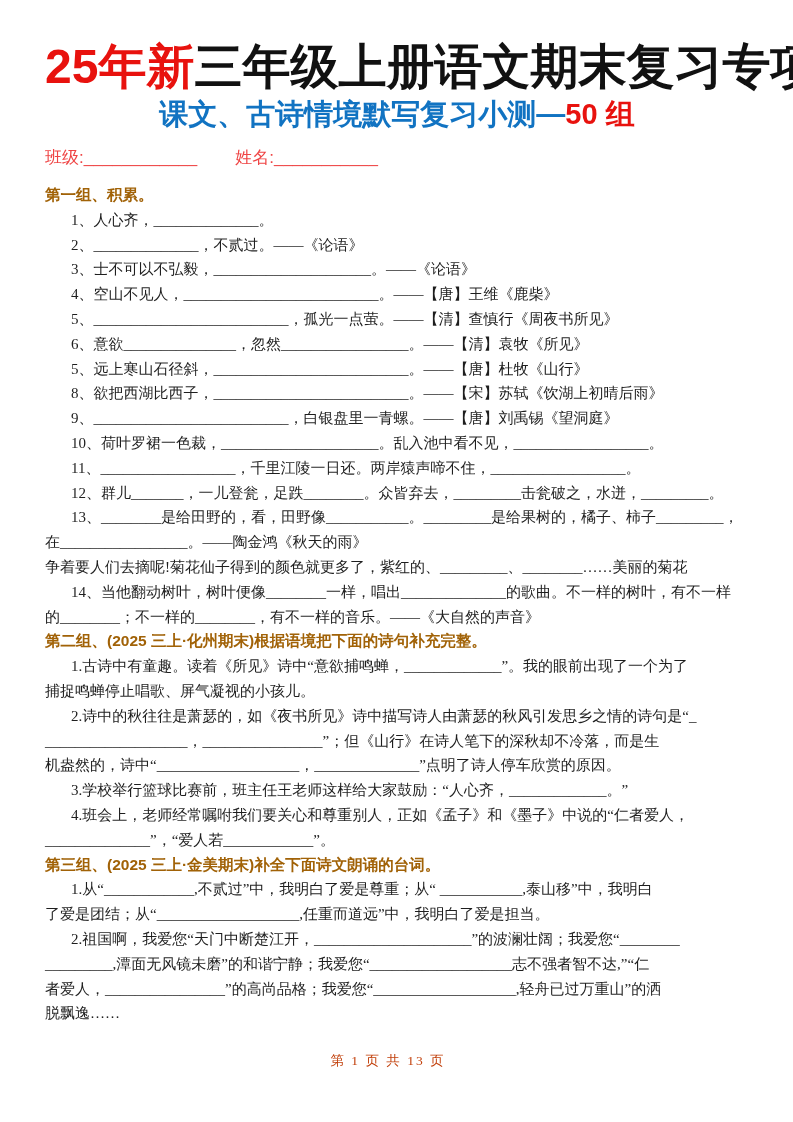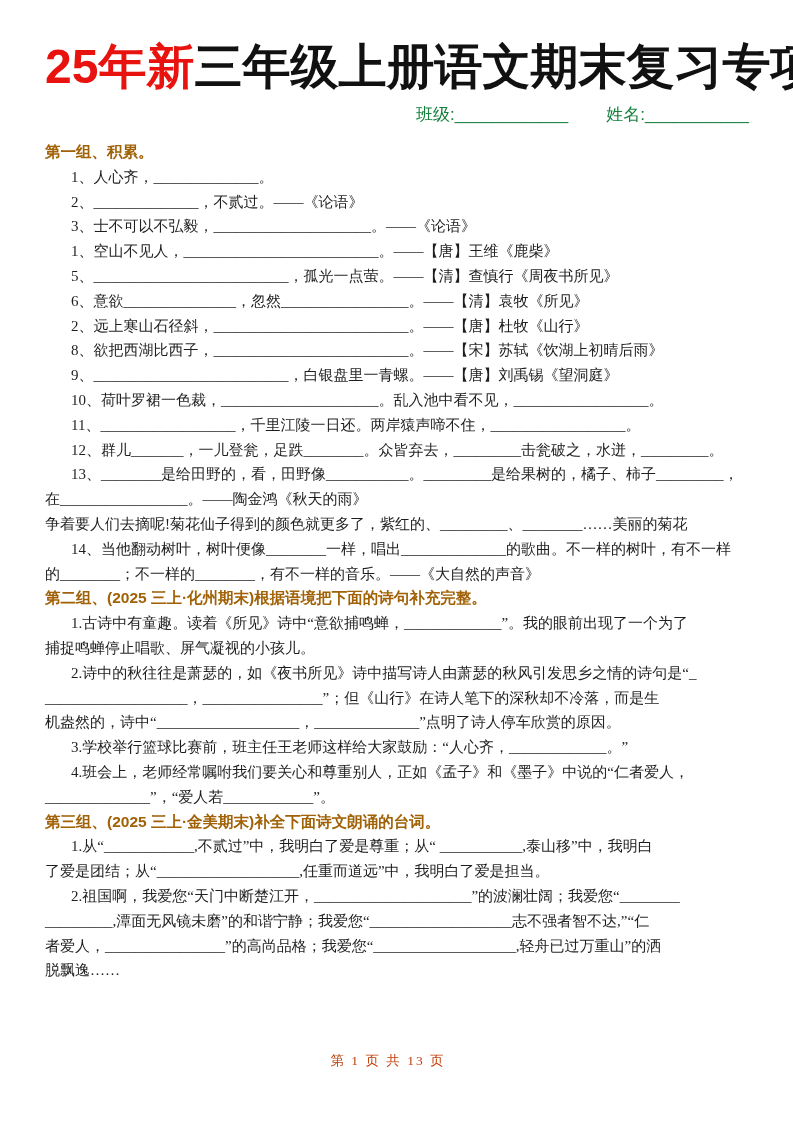--- a/index.html
+++ b/index.html
@@ -39,25 +39,25 @@
     font-weight:900;
     font-size:29px;
     line-height:33px;
     color:var(--blue);
     white-space:nowrap;
   }
   .doc-subtitle .red{color:var(--red);}
   
   .form-line{
     margin-top:18px;
-    text-align:right;
+    text-align:left;
     font-family:"Liberation Sans","DejaVu Sans",sans-serif;
     font-size:17px;
     line-height:17px;
-    color:#15803d;
+    color:#ef4444;
     white-space:nowrap;
   }
   .form-line .blank{letter-spacing:0;}
   .form-line .field-gap{display:inline-block;width:38px;}
   
   main{margin-top:17px;}
   .sec-h{
     margin:0;
     font-family:"Liberation Sans","DejaVu Sans",sans-serif;
     font-weight:700;
@@ -84,36 +84,37 @@
   }
 </style>
 </head>
 <body>
 
 <div class="page">
   <div class="inner">
 
     <h1 class="doc-title"><span class="red">25年新</span><span>三年级上册语文期末复习专项</span></h1>
 
+    <h2 class="doc-subtitle"><span>课文、古诗情境默写复习小测—</span><span class="red">50 组</span></h2>
 
     <div class="form-line">
       <span>班级:</span><span class="blank">____________</span><span class="field-gap"></span><span>姓名:</span><span class="blank">___________</span>
     </div>
 
     <main>
 
       <section>
         <h3 class="sec-h">第一组、积累。</h3>
         <p class="ln ind">1、人心齐，______________。</p>
         <p class="ln ind">2、______________，不贰过。——《论语》</p>
         <p class="ln ind">3、士不可以不弘毅，_____________________。——《论语》</p>
-        <p class="ln ind">1、空山不见人，__________________________。——【唐】王维《鹿柴》</p>
+        <p class="ln ind">4、空山不见人，__________________________。——【唐】王维《鹿柴》</p>
         <p class="ln ind">5、__________________________，孤光一点萤。——【清】查慎行《周夜书所见》</p>
         <p class="ln ind">6、意欲_______________，忽然_________________。——【清】袁牧《所见》</p>
-        <p class="ln ind">2、远上寒山石径斜，__________________________。——【唐】杜牧《山行》</p>
+        <p class="ln ind">5、远上寒山石径斜，__________________________。——【唐】杜牧《山行》</p>
         <p class="ln ind">8、欲把西湖比西子，__________________________。——【宋】苏轼《饮湖上初晴后雨》</p>
         <p class="ln ind">9、__________________________，白银盘里一青螺。——【唐】刘禹锡《望洞庭》</p>
         <p class="ln ind">10、荷叶罗裙一色裁，_____________________。乱入池中看不见，__________________。</p>
         <p class="ln ind">11、__________________，千里江陵一日还。两岸猿声啼不住，__________________。</p>
         <p class="ln ind">12、群儿_______，一儿登瓮，足跌________。众皆弃去，_________击瓮破之，水迸，_________。</p>
         <p class="ln ind">13、________是给田野的，看，田野像___________。_________是给果树的，橘子、柿子_________，</p>
         <p class="ln">在_________________。——陶金鸿《秋天的雨》</p>
         <p class="ln">争着要人们去摘呢!菊花仙子得到的颜色就更多了，紫红的、_________、________……美丽的菊花</p>
         <p class="ln ind">14、当他翻动树叶，树叶便像________一样，唱出______________的歌曲。不一样的树叶，有不一样</p>
         <p class="ln">的________；不一样的________，有不一样的音乐。——《大自然的声音》</p>

